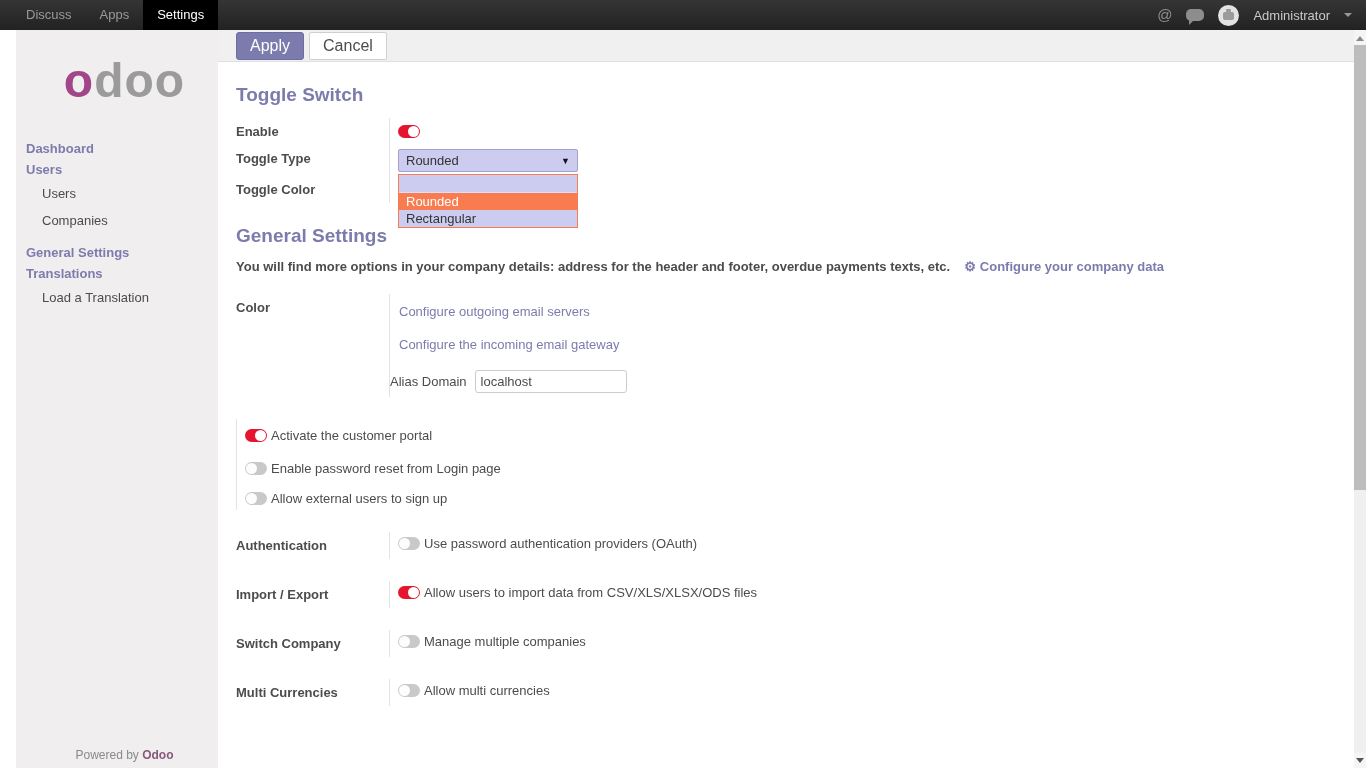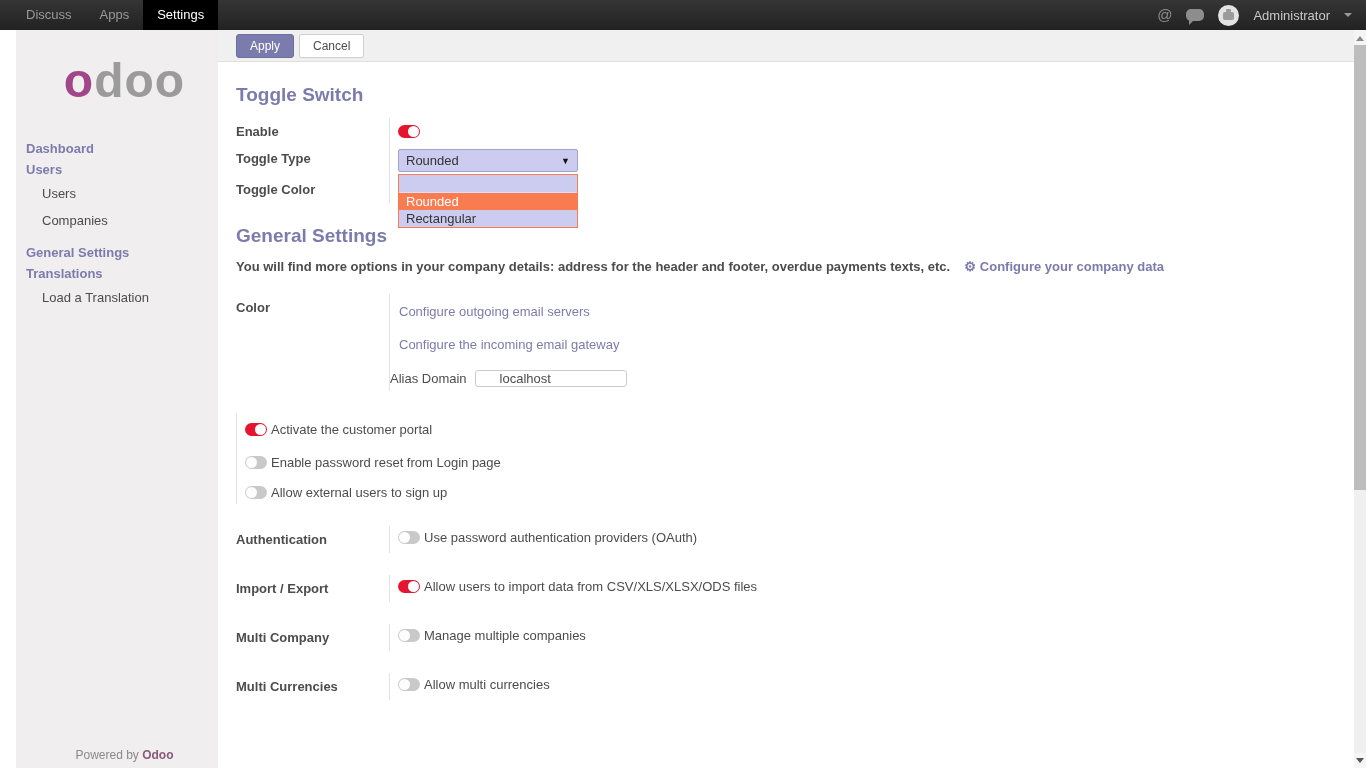--- a/index.html
+++ b/index.html
@@ -28,21 +28,21 @@
   .side-link { display:block; padding:3px 0 3px 10px; font-size:13px; cursor:pointer; }
   .side-link.heading { color:#7c7bad; font-weight:bold; }
   .side-link.sub { color:#4c4c4c; padding:6px 0 6px 26px; }
   .spacer-sm { height:8px; }
   .side-footer { position:absolute; bottom:6px; width:100%; text-align:center; font-size:12px; color:#8a8a8a; }
   .side-footer b { color:#875a7b; }
 
   
   .main { position:fixed; top:30px; left:218px; right:12px; bottom:0; background:#fff; overflow:hidden; }
   .btn-bar { height:32px; background:#f0f0f0; border-bottom:1px solid #e0e0e0; display:flex; align-items:center; padding-left:18px; gap:5px; }
-  .btn { font-size:12px; padding:4px 13px; border-radius:3px; cursor:pointer; }
+  .btn { font-size:16px; padding:4px 13px; border-radius:3px; cursor:pointer; }
   .btn.primary { background:#7c7bad; border:1px solid #6e6da1; color:#fff; }
   .btn.secondary { background:#fff; border:1px solid #cfcfcf; color:#4c4c4c; border-radius:2px; }
 
   .content { padding:18px 18px 0 18px; }
   h2.sect { font-size:19px; font-weight:bold; color:#7c7bad; margin:4px 0 12px 0; }
 
   .srow { display:flex; }
   .grp { margin-bottom:22px; }
   .lblcol { width:153px; flex-shrink:0; font-size:13px; font-weight:bold; color:#4c4c4c; }
   .lbl-line { height:27px; padding-top:6px; }
@@ -72,21 +72,21 @@
   
   .plink { color:#7c7bad; font-size:13px; cursor:pointer; }
   .txt { font-size:13px; color:#4c4c4c; }
   .intro { font-size:13px; font-weight:bold; color:#4c4c4c; margin:2px 0 20px 0; display:flex; align-items:center; flex-wrap:wrap; }
   .intro .plink { font-weight:bold; }
   .gear { color:#7c7bad; font-size:13px; margin:0 4px 0 14px; position:relative; }
   .desc { font-size:13px; color:#4c4c4c; line-height:1.75; max-width:930px; margin:2px 0 6px 0; }
   .email-links { padding:4px 0; }
   .email-links .plink { display:block; margin:6px 0 18px 9px; }
   .alias-row { display:flex; align-items:center; gap:8px; }
-  .alias-row input { width:152px; height:17px; border:1px solid #ccc; border-radius:3px; padding:0 24px; font-size:13px; color:#4c4c4c; font-family:"Liberation Sans", sans-serif; }
+  .alias-row input { width:152px; height:23px; border:1px solid #ccc; border-radius:3px; padding:0 5px; font-size:13px; color:#4c4c4c; font-family:"Liberation Sans", sans-serif; }
   .stack-gap { margin-top:10px; display:flex; flex-direction:column; gap:7px; }
 
   
   .scrollbar { position:fixed; top:30px; right:0; bottom:0; width:12px; background:#f0f0f0; z-index:60; }
   .sb-btn { position:absolute; left:0; width:12px; height:15px; background:#f5f5f5; display:flex; align-items:center; justify-content:center; cursor:pointer; }
   .sb-btn.up { top:0; }
   .sb-btn.down { bottom:0; }
   .tri-up { width:0; height:0; border:4px solid transparent; border-bottom:5px solid #8a8a8a; margin-bottom:3px; }
   .tri-down { width:0; height:0; border:4px solid transparent; border-top:5px solid #555; margin-top:3px; }
   .sb-thumb { position:absolute; left:0; top:15px; width:12px; height:445px; background:#bdbdbd; cursor:pointer; }
@@ -219,21 +219,21 @@
       <div class="fldcol">
           <div class="fld-line trow">
         <span class="toggle on"></span>
         <span>Allow users to import data from CSV/XLS/XLSX/ODS files</span>
       </div>
         </div>
     </div>
 
     <div class="srow grp">
       <div class="lblcol">
-          <div class="lbl-line">Multi Company</div>
+          <div class="lbl-line">Switch Company</div>
         </div>
       <div class="fldcol">
           <div class="fld-line trow">
         <span class="toggle off"></span>
         <span>Manage multiple companies</span>
       </div>
         </div>
     </div>
 
     <div class="srow grp">

